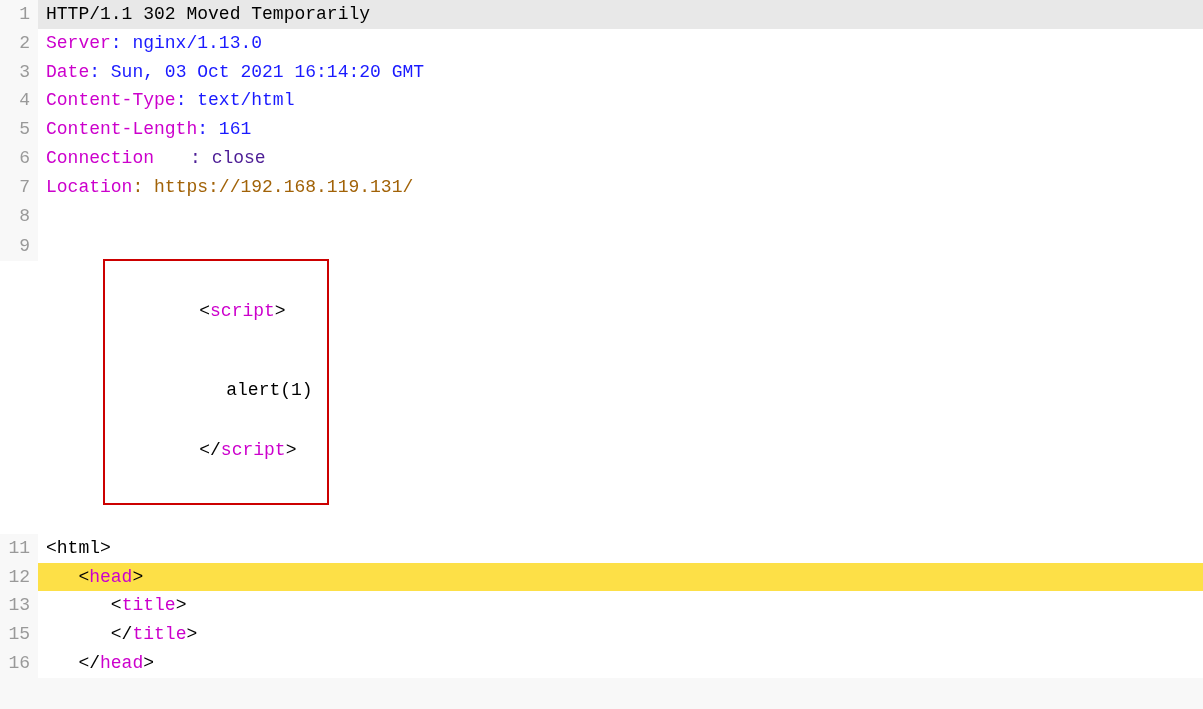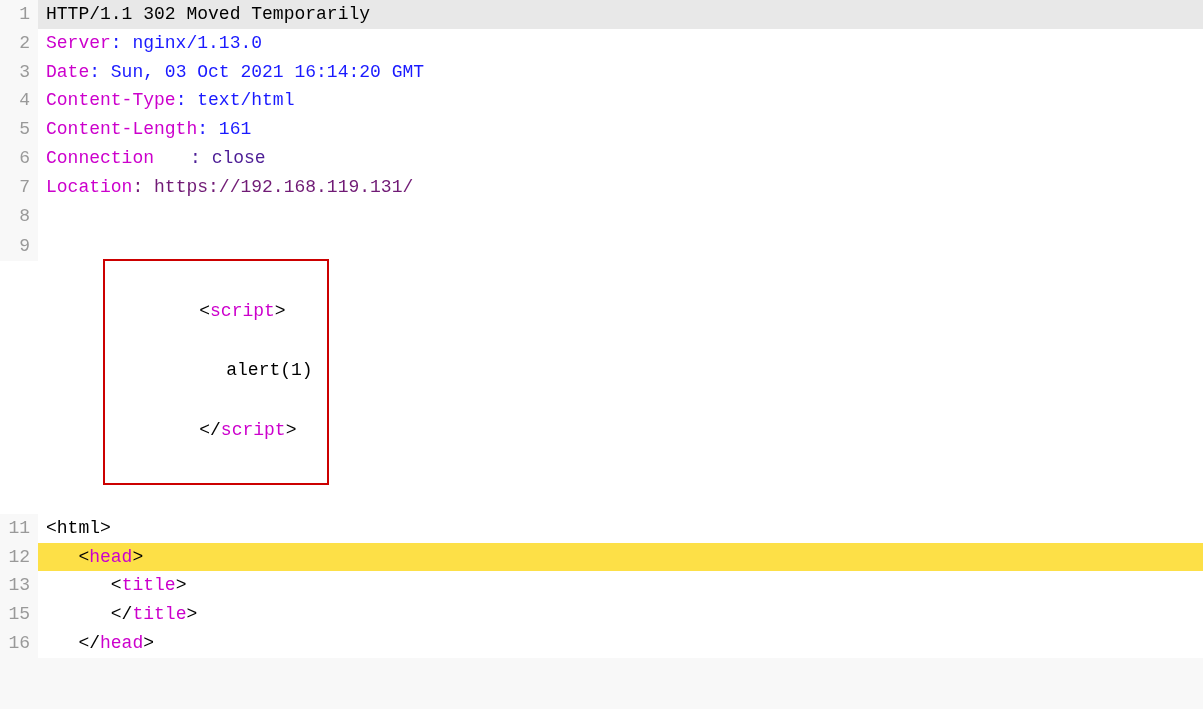--- a/index.html
+++ b/index.html
@@ -80,34 +80,34 @@
     <span class="line-content"><span style="color:#cc00cc;">Content-Length</span><span style="color:#1a1aff;">: 161</span></span>
   </div>
 
   <div class="code-row" style="background:#ffffff;">
     <span class="line-number">6</span>
     <span class="line-content"><span style="color:#cc00cc;font-family:Liberation Mono, monospace;">Connection</span><span style="color:#4c1d95;margin-left:36px;">: close</span></span>
   </div>
 
   <div class="code-row" style="background:#ffffff;">
     <span class="line-number">7</span>
-    <span class="line-content"><span style="color:#cc00cc;">Location</span><span style="color:#701a75;">: https://192.168.119.131/</span></span>
+    <span class="line-content"><span style="color:#cc00cc;">Location</span><span style="color:#a16207;">: https://192.168.119.131/</span></span>
   </div>
 
   <div class="code-row" style="background:#ffffff;">
     <span class="line-number">8</span>
     <span class="line-content">&nbsp;</span>
   </div>
 
   <div class="code-row row-highlighted" style="background:#ffffff; align-items:flex-start;">
     <span class="line-number" style="padding-top: 2px;">9</span>
     <span class="line-content" style="padding: 0;">
       <span style="display:inline-block; border: 2.5px solid #cc0000; padding: 6px 14px 8px 8px; background:#ffffff; line-height:1.65;">
         <span>&lt;<span style="color:#cc00cc;">script</span>&gt;</span><br>
-        <span style="padding-left: 1.5em; display:inline-block;">alert(1)</span><br>
+        <span style="padding-left: 1.5em; display:inline-block;margin-top:20px;">alert(1)</span><br>
         <span>&lt;/<span style="color:#cc00cc;">script</span>&gt;</span>
       </span>
     </span>
   </div>
 
 
   <div class="code-row" style="background:#ffffff;">
     <span class="line-number">11</span>
     <span class="line-content">&lt;<span style="color:#000000;">html</span>&gt;</span>
   </div>

